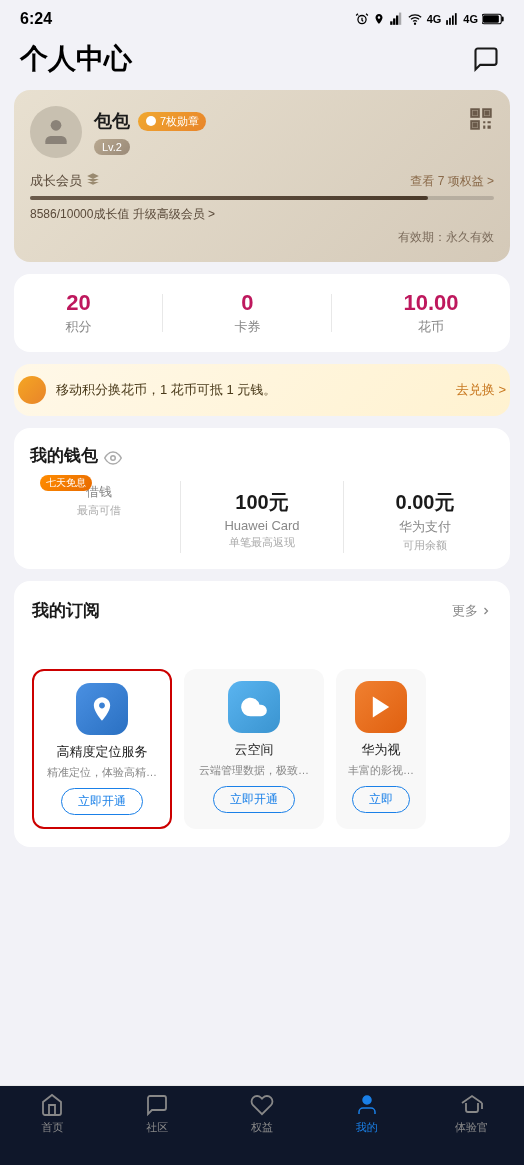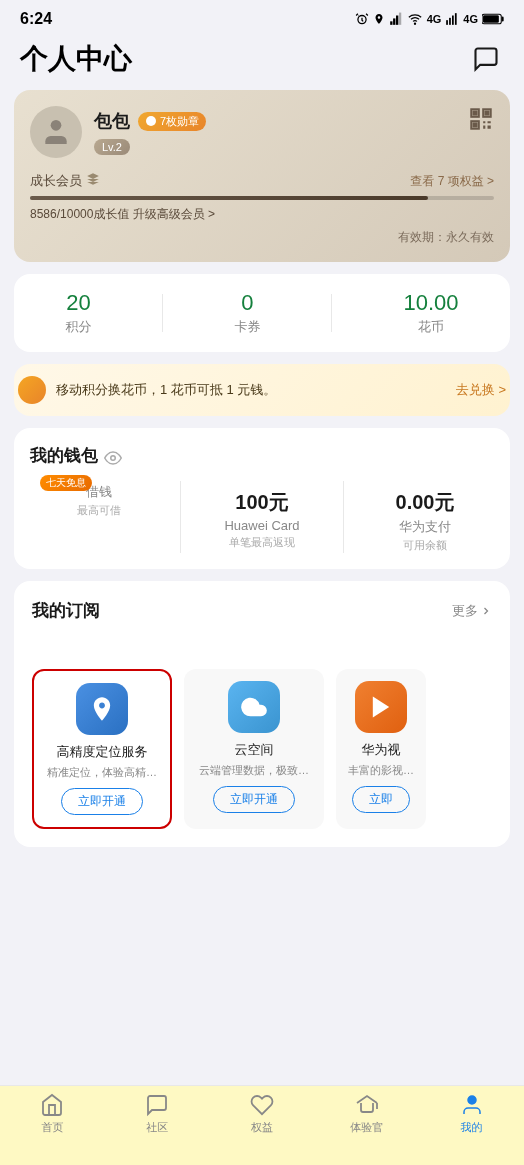--- a/index.html
+++ b/index.html
@@ -166,22 +166,22 @@
 
     
     .stats-card {
       display: flex;
       justify-content: space-around;
       text-align: center;
     }
     .stat-item {}
     .stat-value {
       font-size: 22px;
-      font-weight: 400;
-      color: #15803d;
+      font-weight: 700;
+      color: #be185d;
     }
     .stat-label {
       font-size: 13px;
       color: #888;
       margin-top: 2px;
     }
     .stat-divider {
       width: 1px;
       background: #e8e8e8;
       margin: 4px 0;
@@ -349,21 +349,21 @@
       cursor: pointer;
     }
 
     
     .bottom-nav {
       position: fixed;
       bottom: 0;
       left: 0;
       width: 524px;
       height: 80px;
-      background: #fef9c3;
+      background: #0f172a;
       display: flex;
       border-top: 1px solid #e8e8e8;
       padding-bottom: 24px;
     }
     .nav-item {
       flex: 1;
       display: flex;
       flex-direction: column;
       align-items: center;
       justify-content: center;
@@ -607,25 +607,25 @@
     </svg>
     <span class="nav-label">社区</span>
   </div>
   <div class="nav-item">
     <svg width="24" height="24" viewBox="0 0 24 24" fill="none" stroke="#888" stroke-width="1.8">
       <path d="M20.84 4.61a5.5 5.5 0 00-7.78 0L12 5.67l-1.06-1.06a5.5 5.5 0 00-7.78 7.78l1.06 1.06L12 21.23l7.78-7.78 1.06-1.06a5.5 5.5 0 000-7.78z"></path>
     </svg>
     <span class="nav-label">权益</span>
   </div>
   <div class="nav-item">
-    <svg width="24" height="24" viewBox="0 0 24 24" fill="none" stroke="#888" stroke-width="1.8">
-      <path d="M22 10v6M2 10l10-7 10 7M6 10v7a2 2 0 002 2h8a2 2 0 002-2v-7"></path>
-    </svg>
-    <span class="nav-label">体验官</span>
-  </div>
-  <div class="nav-item">
     <svg width="24" height="24" viewBox="0 0 24 24" fill="#1a80e8" stroke="#1a80e8" stroke-width="1.5">
       <path d="M20 21v-2a4 4 0 00-4-4H8a4 4 0 00-4 4v2" fill="none"></path>
       <circle cx="12" cy="7" r="4"></circle>
     </svg>
     <span class="nav-label nav-label-active">我的</span>
   </div>
+  <div class="nav-item">
+    <svg width="24" height="24" viewBox="0 0 24 24" fill="none" stroke="#888" stroke-width="1.8">
+      <path d="M22 10v6M2 10l10-7 10 7M6 10v7a2 2 0 002 2h8a2 2 0 002-2v-7"></path>
+    </svg>
+    <span class="nav-label">体验官</span>
+  </div>
 </div>
 
 </body></html>

